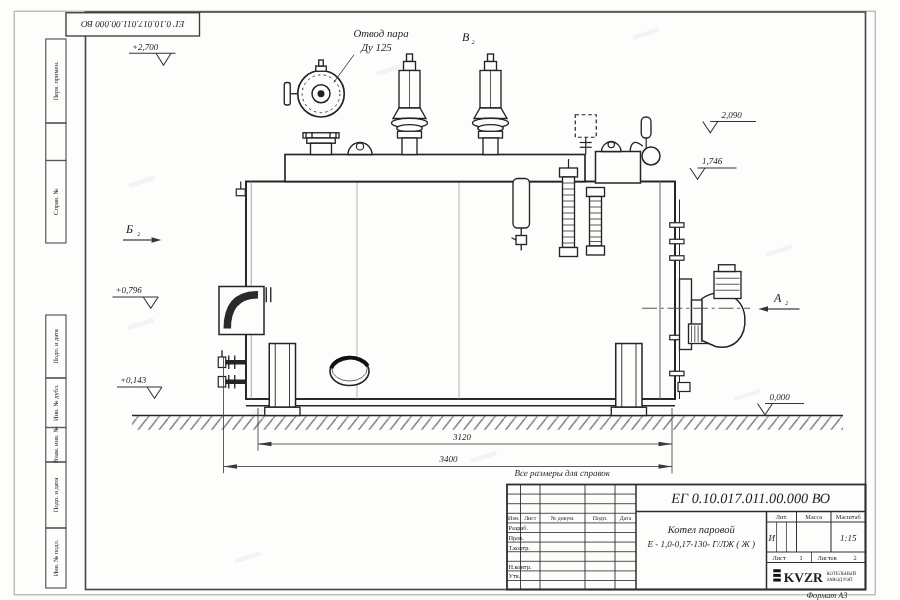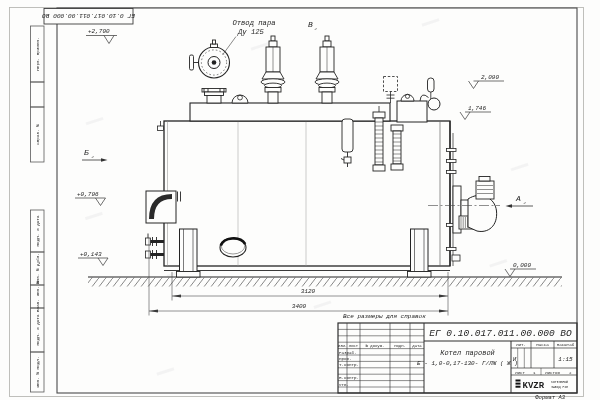--- a/index.html
+++ b/index.html
@@ -1,17 +1,17 @@
 <!DOCTYPE html>
 <html><head>
 <meta charset="utf-8">
 <style>
   html,body{margin:0;padding:0;background:#ffffff;}
   #sheet{position:relative;width:600px;height:400px;background:#fdfdfc;overflow:hidden;
-         font-family:Liberation Mono, monospace;}
+         font-family:Liberation Serif, serif;}
   svg{display:block}
   text{fill:#1e1e1e;}
   .it{font-style:italic;}
 </style>
 </head>
 <body>
 
 <div id="sheet">
 <svg width="600" height="400" viewBox="0 0 600 400">
 

